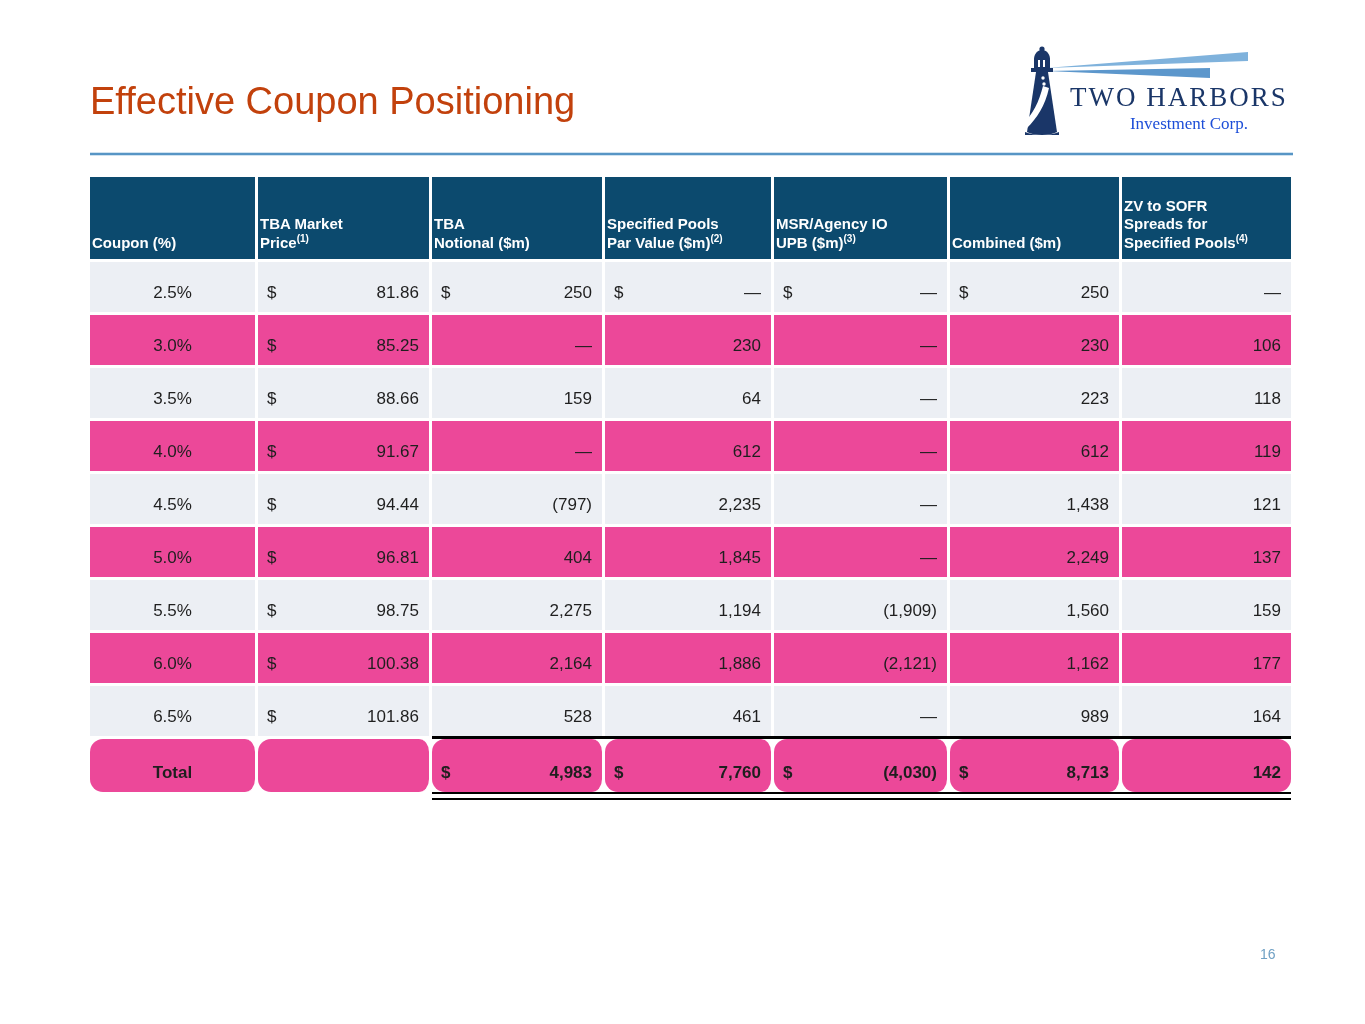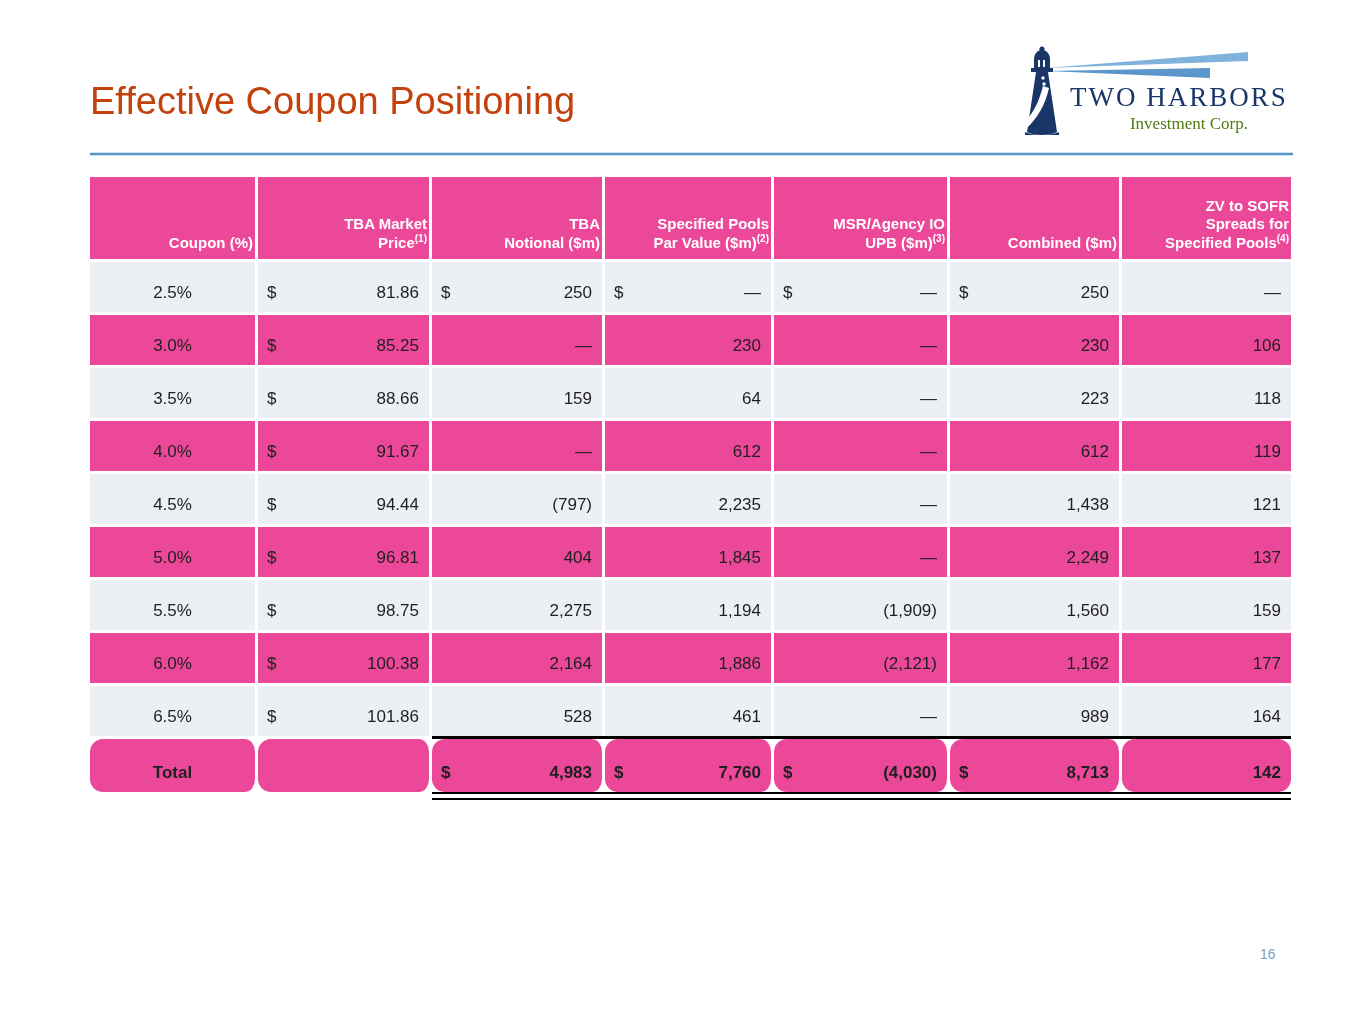--- a/index.html
+++ b/index.html
@@ -34,37 +34,37 @@
   .logo svg { position: absolute; left: 0; top: 0; }
   .logo-name {
     position: absolute; left: 58px; top: 42px;
     font-family: "Liberation Serif", serif;
     font-size: 27px; letter-spacing: 2px;
     color: #1a3668; white-space: nowrap;
   }
   .logo-sub {
     position: absolute; right: 4px; top: 74px;
     font-family: "Liberation Serif", serif;
-    font-size: 17px; color: #4d7c0f; white-space: nowrap;
+    font-size: 17px; color: #1d4ed8; white-space: nowrap;
   }
 
   
   .table-wrap { position: absolute; left: 90px; top: 177px; width: 1201px; }
   table {
     border-collapse: separate; border-spacing: 0;
     table-layout: fixed; width: 1201px;
   }
   th, td { box-sizing: border-box; }
   th {
-    background: #ec4899;
+    background: #0c4a6e;
     color: #ffffff;
     font-weight: bold;
     font-size: 15px;
     line-height: 1.22;
-    text-align: right;
+    text-align: left;
     vertical-align: bottom;
     height: 85px;
     padding: 0 2px 7px 2px;
     border-bottom: 3px solid #ffffff;
   }
   th:not(:last-child), td:not(:last-child) { border-right: 3px solid #ffffff; }
   th sup { font-size: 10px; line-height: 0; }
 
   td {
     height: 53px;

